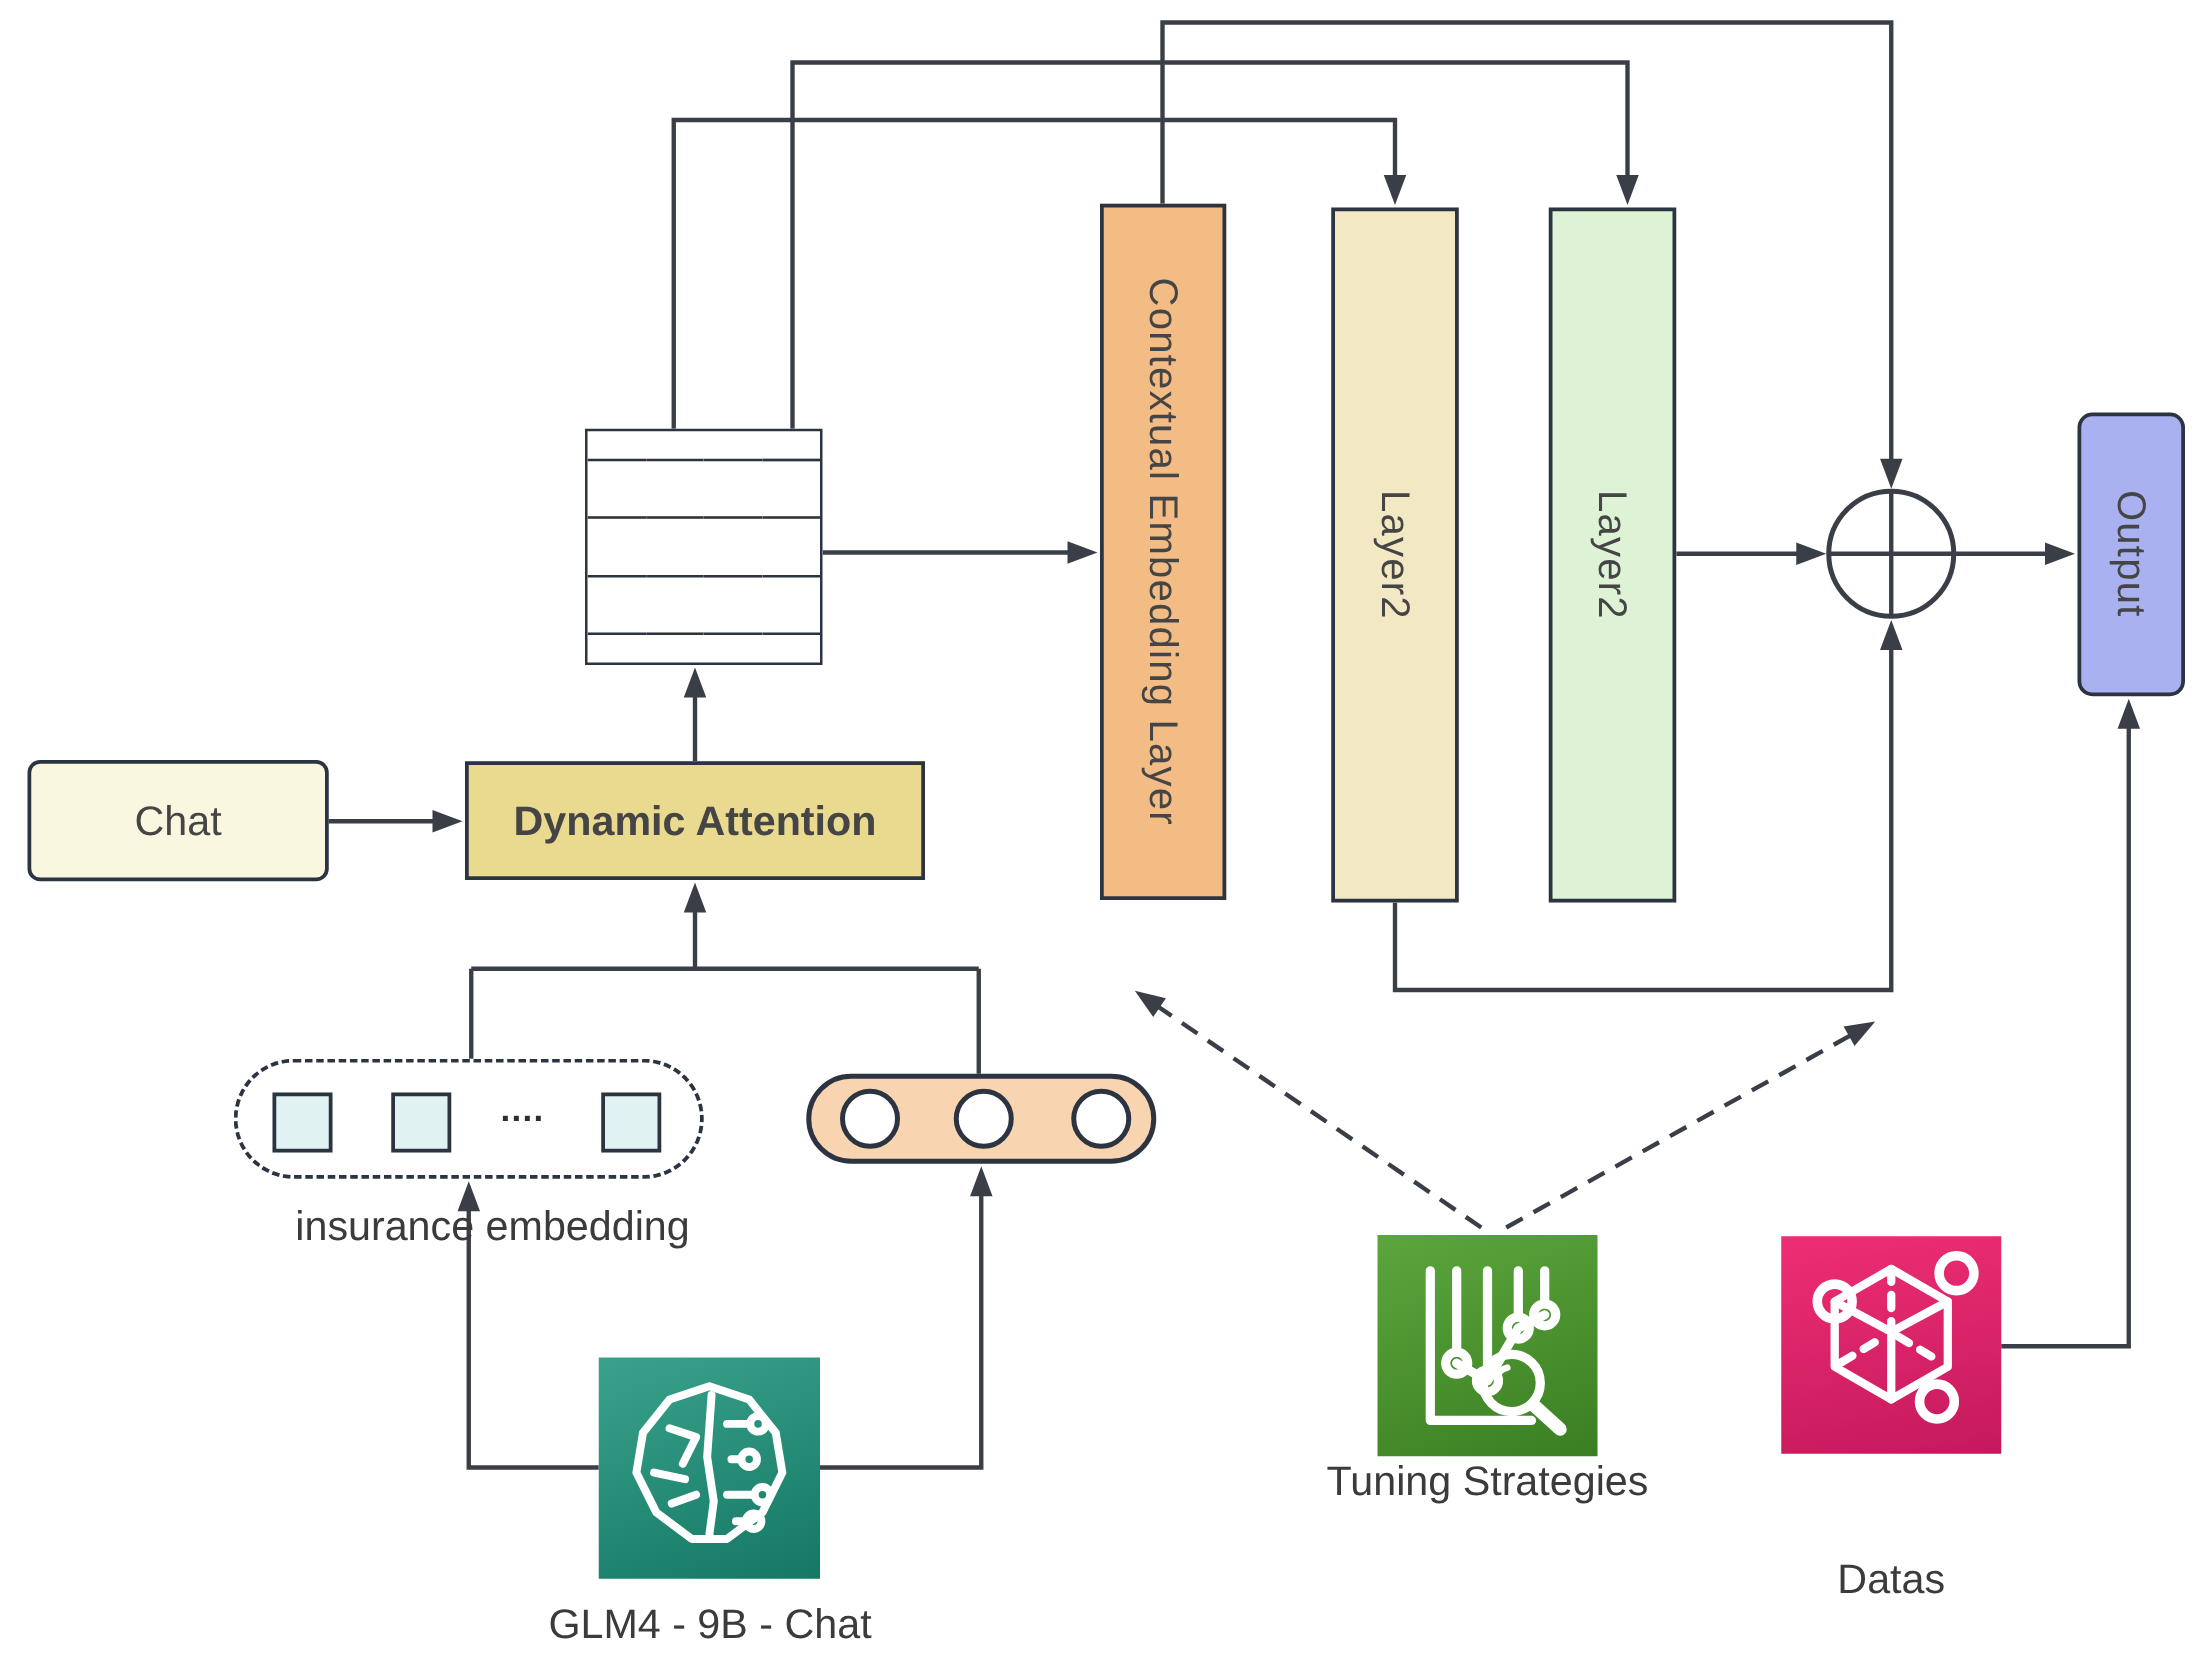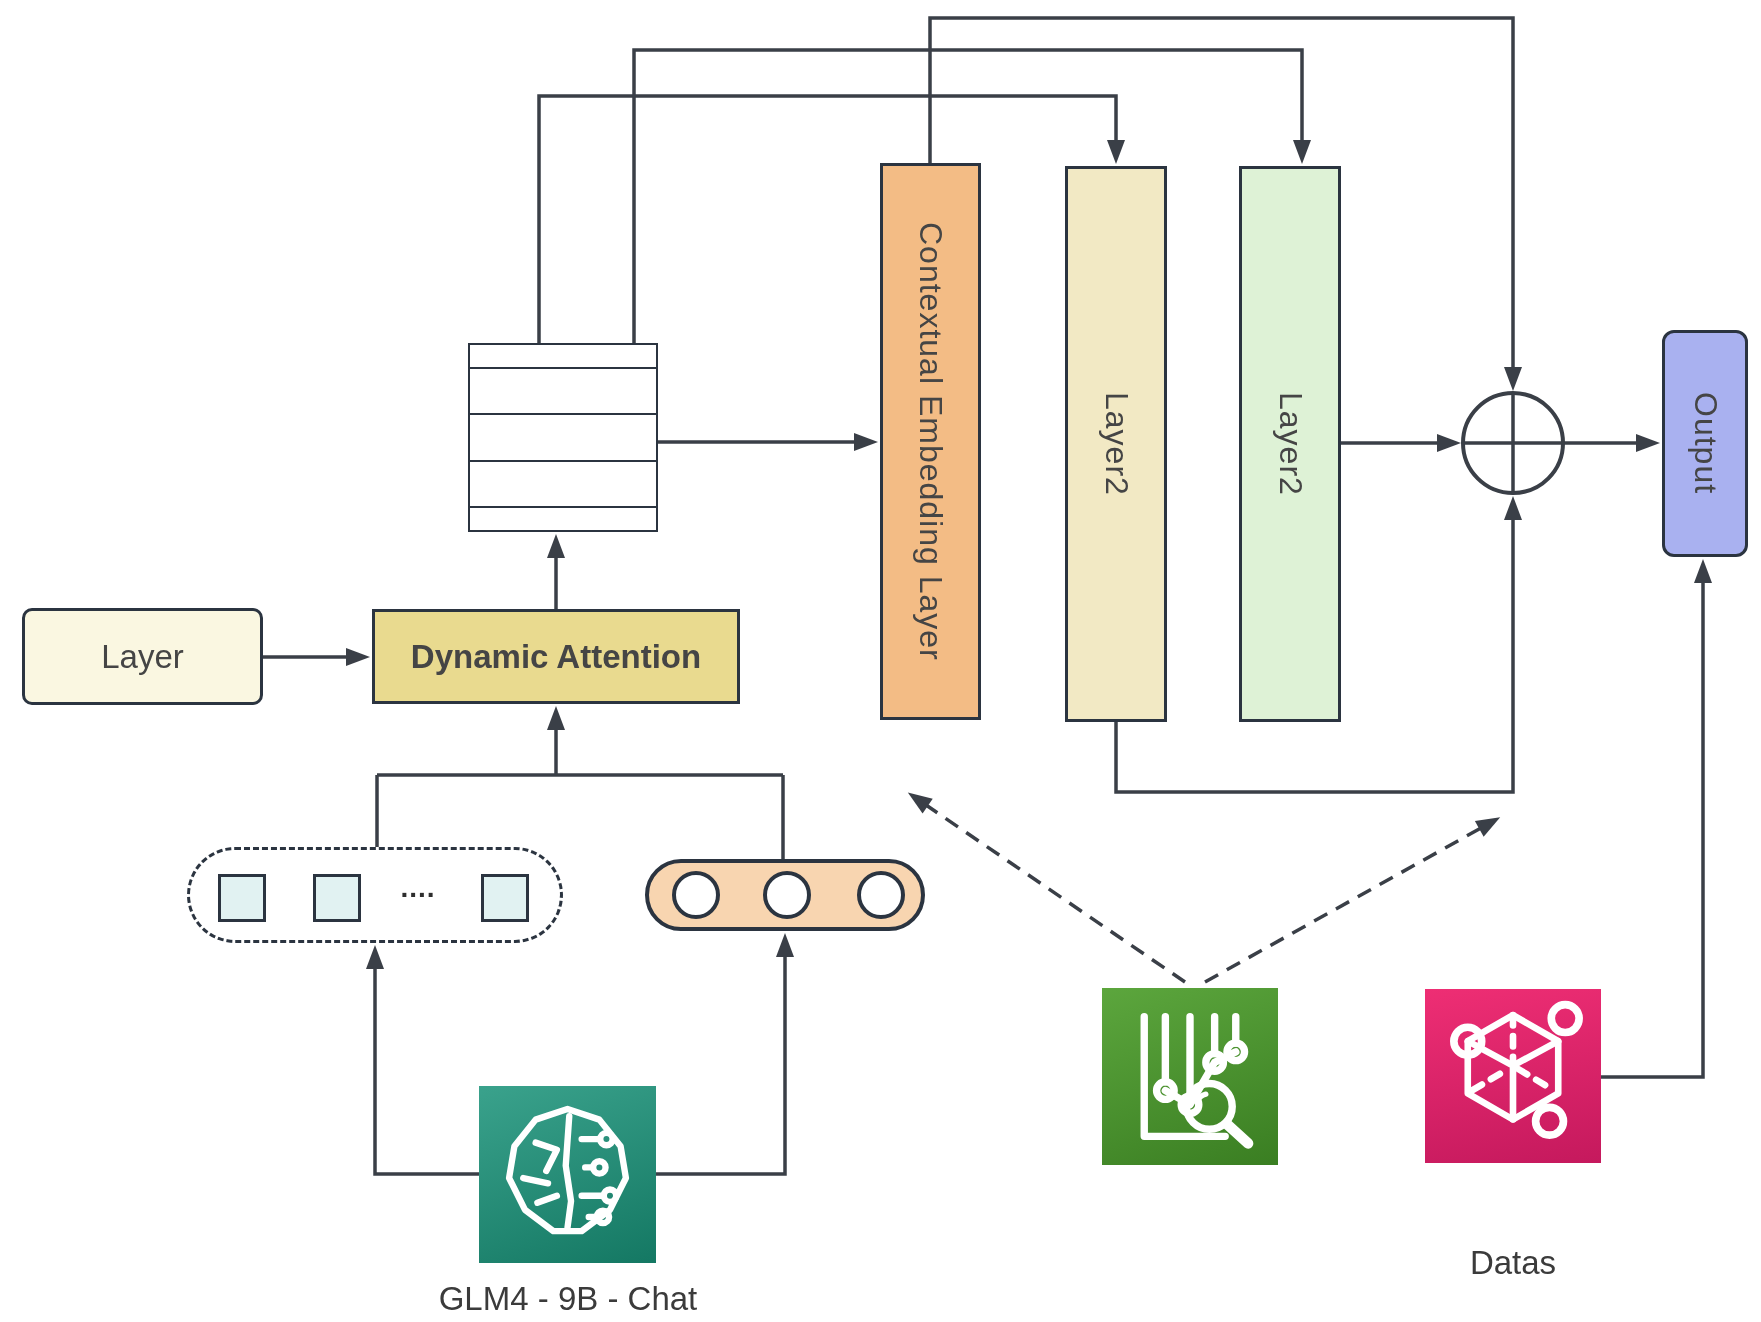--- a/index.html
+++ b/index.html
@@ -86,21 +86,21 @@
     <path class="edge" d="M1601 1077 H1703 V581" marker-end="url(#arr)"></path>
 
     <path class="edge edge-dashed" d="M1185 982 L926 805" marker-end="url(#arr)"></path>
     <path class="edge edge-dashed" d="M1205 982 L1481 828" marker-end="url(#arr)"></path>
 
     <circle cx="1513" cy="443" r="50" fill="#ffffff" class="edge thick"></circle>
     <path class="edge" d="M1463 443 H1563 M1513 393 V493"></path>
   </svg>
 
   <div class="node bias">
-    <span class="lbl">Layer</span>
+    <span class="lbl">Chat</span>
   </div>
 
   <div class="node dyn">
     <span class="lbl">Dynamic Attention</span>
   </div>
 
   <div class="node grid">
       <div class="grid-cell" style="background: rgb(248, 219, 225);"></div>
       <div class="grid-cell" style="background: rgb(255, 255, 255);"></div>
       <div class="grid-cell" style="background: rgb(255, 255, 255);"></div>
@@ -186,18 +186,20 @@
         <path d="M50 15 L76 30 V60 L50 75 L24 60 V30 Z"></path>
         <path d="M50 44 L76 30 M50 44 L24 30 M50 44 V75"></path>
         <path d="M50 15 V44 M27 58 L47 46 M53 46 L73 58" stroke-dasharray="6 6"></path>
         <circle cx="24" cy="30" r="8" stroke-width="4.4"></circle>
         <circle cx="80" cy="17" r="8" stroke-width="4.4"></circle>
         <circle cx="71" cy="76" r="8" stroke-width="4.4"></circle>
       </g>
     </svg>
   </div>
 
+  <div class="caption cap-ins">insurance embedding</div>
   <div class="caption cap-glm">GLM4 - 9B - Chat</div>
   <div class="caption cap-afts">
+    <div>Tuning Strategies</div>
   </div>
   <div class="caption cap-datas">Datas</div>
 
 </div>
 
 </body></html>

